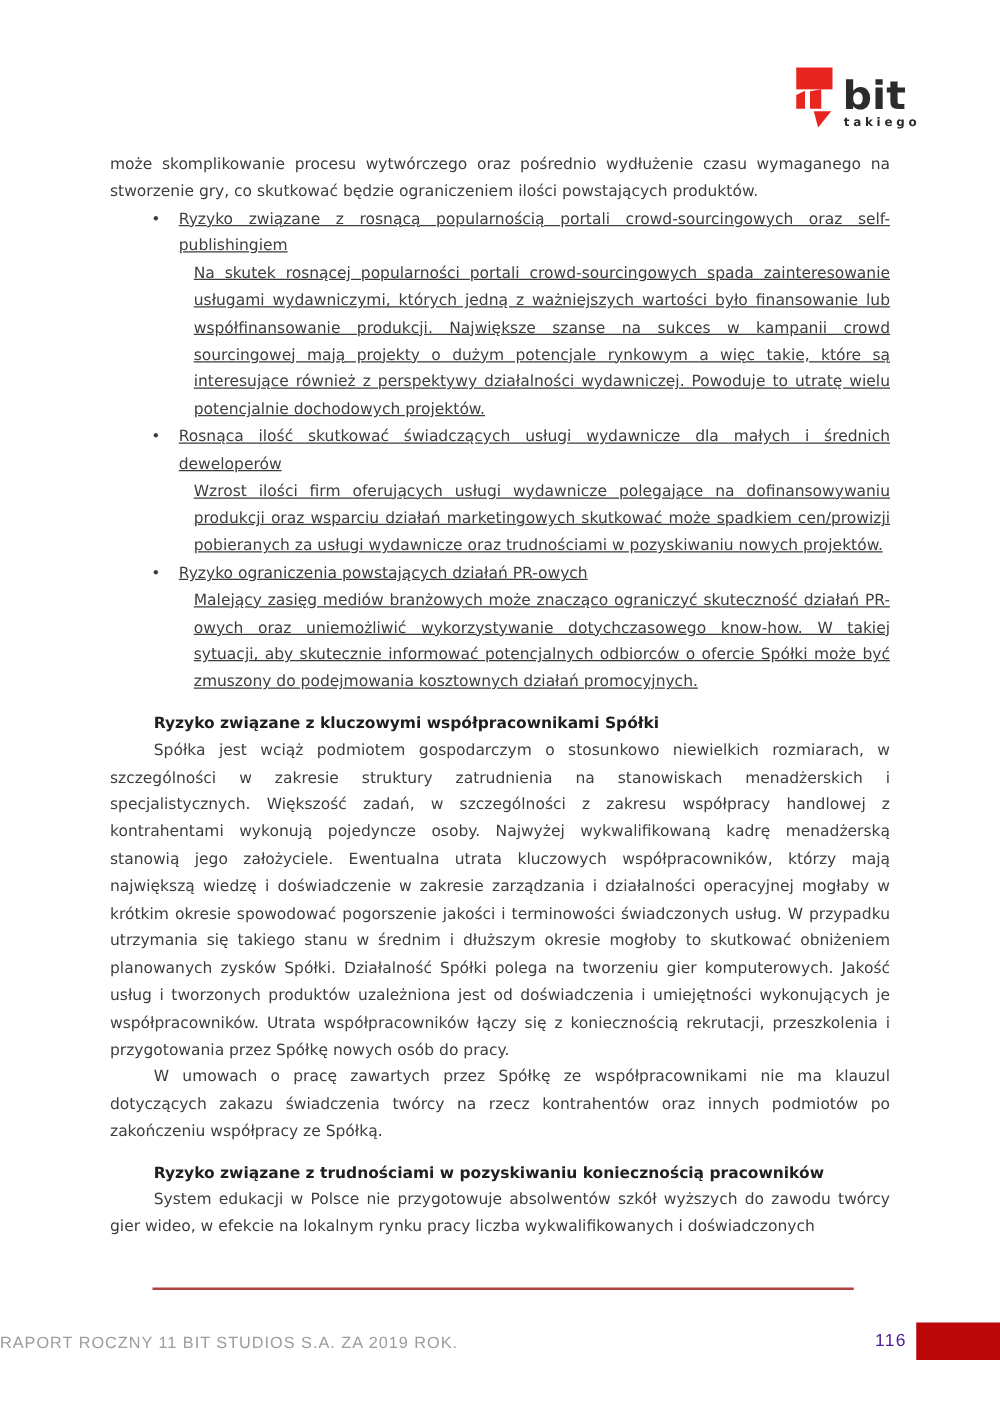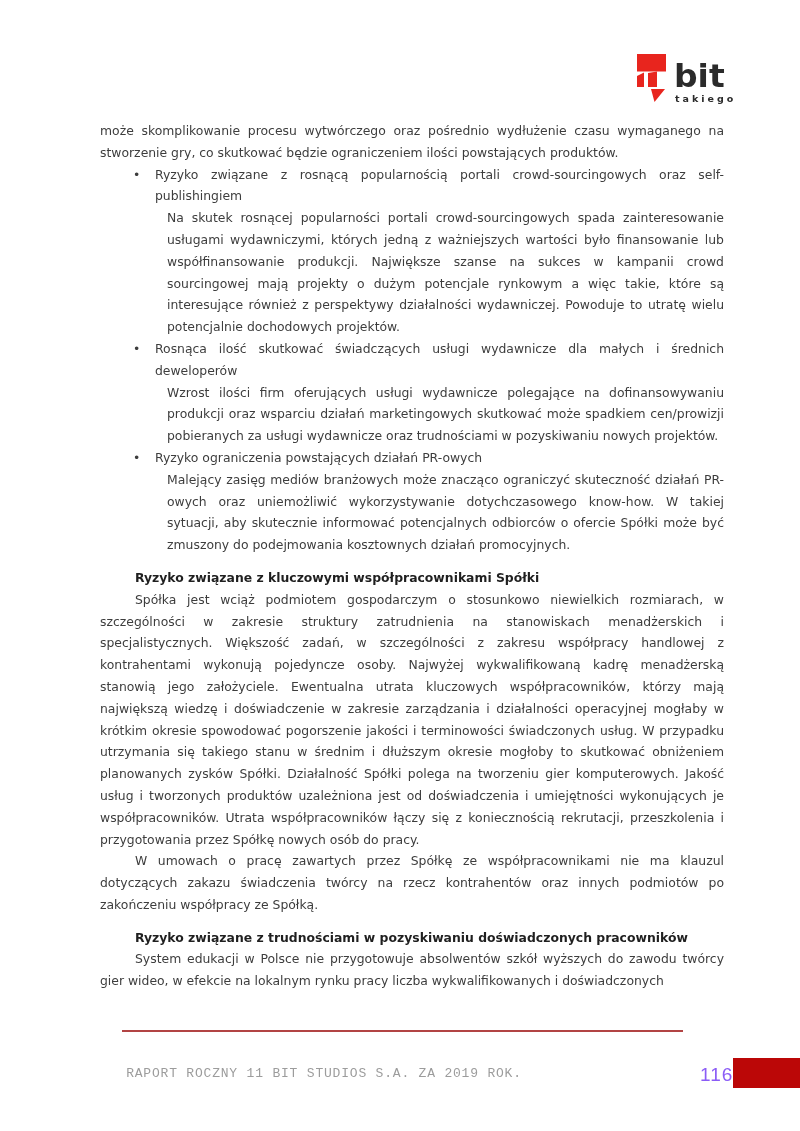--- a/index.html
+++ b/index.html
@@ -37,31 +37,31 @@
     font-size: 9.5px;
     letter-spacing: 3px;
     color: #2b2b2b;
     margin-top: 3px;
     margin-left: 1px;
   }
 
   
   .content {
     position: absolute;
-    left: 100px;
+    left: 88px;
     top: 120px;
     width: 624px;
     font-size: 12.4px;
     line-height: 21.8px;
     color: #3d3d3d;
     text-align: justify;
   }
   .content p, .content h3, .content ul { margin: 0; padding: 0; }
   .cont { margin-left: 55px; }
-  ul.bullets { list-style: none; }
+  ul.bullets { list-style: none; text-decoration: underline; }
   ul.bullets li { position: relative; padding-left: 55px; }
   ul.bullets li::before {
     content: "\2022";
     position: absolute;
     left: 33px;
     top: 0;
     color: #3d3d3d;
   }
   .b-title { text-align: justify; }
   .b-body  { text-align: justify; margin-left: 12px; }
@@ -81,34 +81,34 @@
     left: 122px;
     top: 1030px;
     width: 561px;
     height: 2px;
   }
   .footer-title {
     position: absolute;
     left: 0;
     top: 1066px;
     width: 648px;
-    text-align: center;
-    font-family: Liberation Mono, monospace;
+    text-align: left;
+    font-family: Liberation Sans, sans-serif;
     font-size: 13px;
     letter-spacing: 0.8px;
     color: #9c9c9c;
   }
   .footer-page {
     position: absolute;
     left: 700px;
     top: 1064px;
     font-family: "Liberation Sans", sans-serif;
-    font-size: 19px;
+    font-size: 14px;
     letter-spacing: 1px;
-    color: #8b5cf6;
+    color: #4c1d95;
   }
   .footer-block {
     position: absolute;
     left: 733px;
     top: 1058px;
     width: 67px;
     height: 30px;
   }
 </style>
 </head>
@@ -143,21 +143,21 @@
           <div class="b-body">Wzrost ilości firm oferujących usługi wydawnicze polegające na dofinansowywaniu produkcji oraz wsparciu działań marketingowych skutkować może spadkiem cen/prowizji pobieranych za usługi wydawnicze oraz trudnościami w pozyskiwaniu nowych projektów.</div>
         </li>
         <li>
           <div class="b-title">Ryzyko ograniczenia powstających działań PR-owych</div>
           <div class="b-body">Malejący zasięg mediów branżowych może znacząco ograniczyć skuteczność działań PR-owych oraz uniemożliwić wykorzystywanie dotychczasowego know-how. W takiej sytuacji, aby skutecznie informować potencjalnych odbiorców o ofercie Spółki może być zmuszony do podejmowania kosztownych działań promocyjnych.</div>
         </li>
       </ul>
       <h3 class="sec-heading">Ryzyko związane z kluczowymi współpracownikami Spółki</h3>
       <p class="para">Spółka jest wciąż podmiotem gospodarczym o stosunkowo niewielkich rozmiarach, w szczególności w zakresie struktury zatrudnienia na stanowiskach menadżerskich i specjalistycznych. Większość zadań, w szczególności z zakresu współpracy handlowej z kontrahentami wykonują pojedyncze osoby. Najwyżej wykwalifikowaną kadrę menadżerską stanowią jego założyciele. Ewentualna utrata kluczowych współpracowników, którzy mają największą wiedzę i doświadczenie w zakresie zarządzania i działalności operacyjnej mogłaby w krótkim okresie spowodować pogorszenie jakości i terminowości świadczonych usług. W przypadku utrzymania się takiego stanu w średnim i dłuższym okresie mogłoby to skutkować obniżeniem planowanych zysków Spółki. Działalność Spółki polega na tworzeniu gier komputerowych. Jakość usług i tworzonych produktów uzależniona jest od doświadczenia i umiejętności wykonujących je współpracowników. Utrata współpracowników łączy się z koniecznością rekrutacji, przeszkolenia i przygotowania przez Spółkę nowych osób do pracy.</p>
       <p class="para">W umowach o pracę zawartych przez Spółkę ze współpracownikami nie ma klauzul dotyczących zakazu świadczenia twórcy na rzecz kontrahentów oraz innych podmiotów po zakończeniu współpracy ze Spółką.</p>
-      <h3 class="sec-heading">Ryzyko związane z trudnościami w pozyskiwaniu doświadczonych pracowników</h3>
+      <h3 class="sec-heading">Ryzyko związane z trudnościami w pozyskiwaniu koniecznością pracowników</h3>
       <p class="para">System edukacji w Polsce nie przygotowuje absolwentów szkół wyższych do zawodu twórcy gier wideo, w efekcie na lokalnym rynku pracy liczba wykwalifikowanych i doświadczonych</p>
     </main>
 
   <footer>
     <div class="footer-line" style="background: rgb(178, 68, 68);"></div>
     <div class="footer-title">RAPORT ROCZNY 11 BIT STUDIOS S.A. ZA 2019 ROK.</div>
     <div class="footer-page">116</div>
     <div class="footer-block" style="background: rgb(187, 7, 7);"></div>
   </footer>
 

